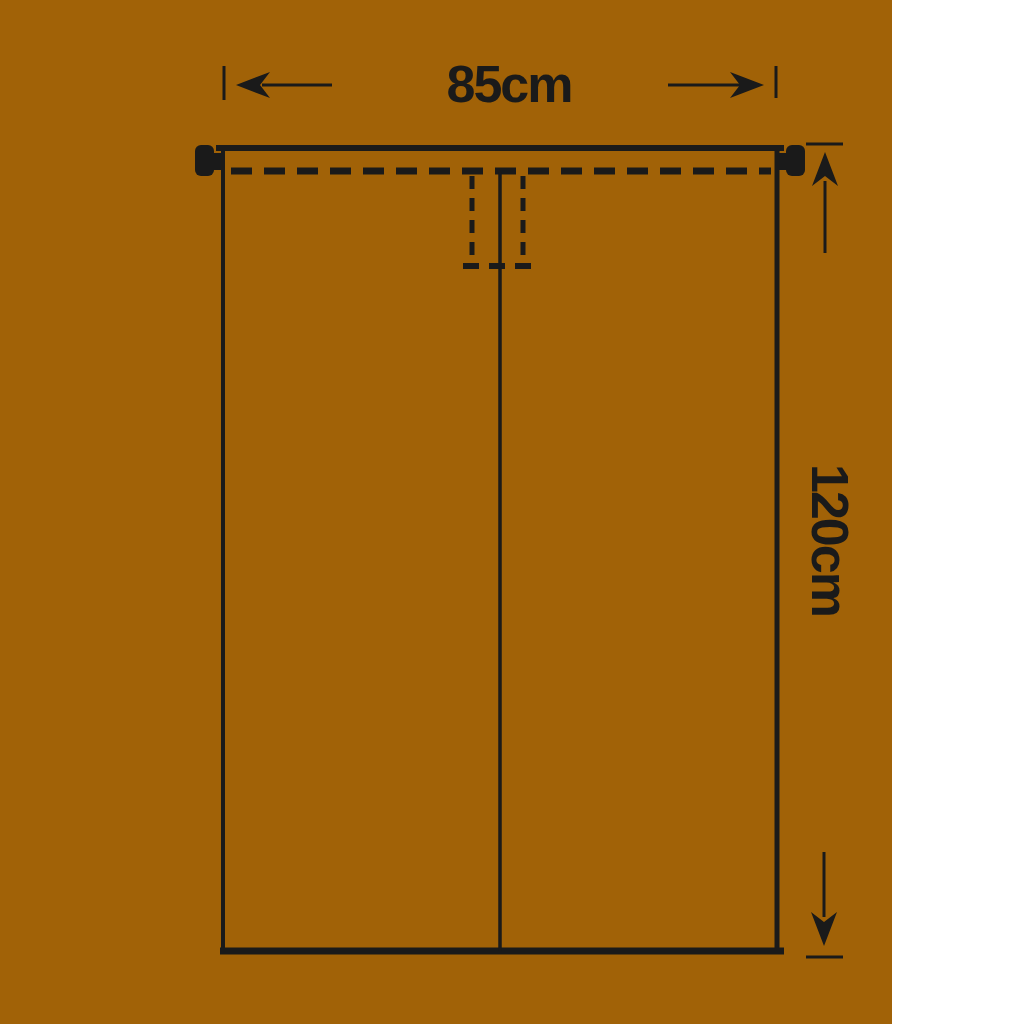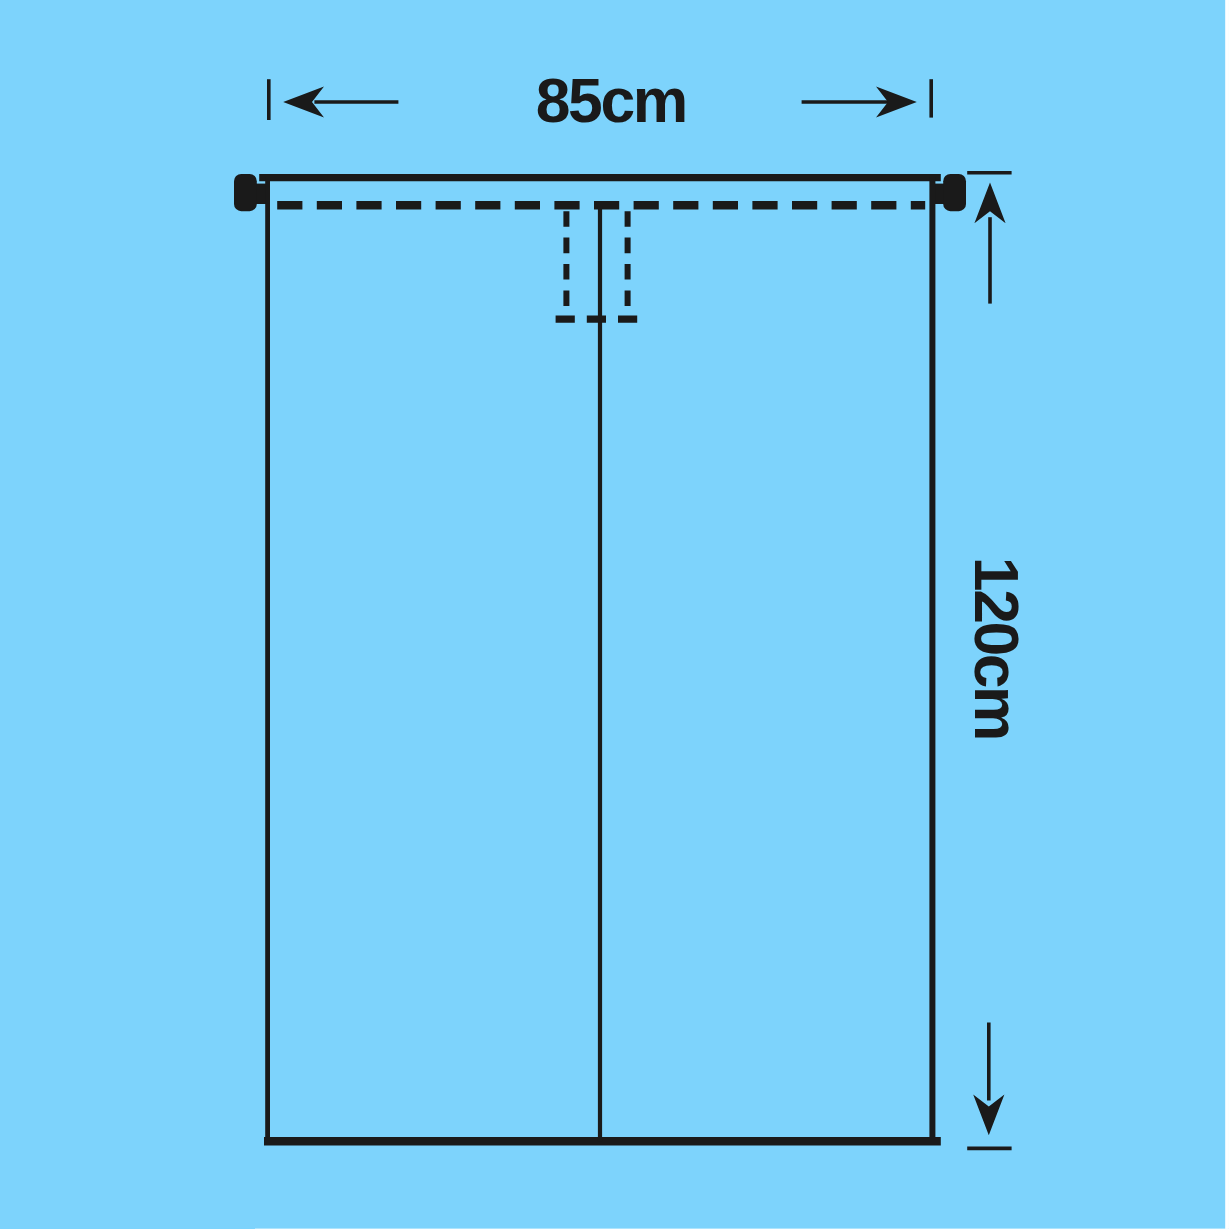--- a/index.html
+++ b/index.html
@@ -2,23 +2,23 @@
 <html><head>
 <meta charset="utf-8">
 <style>
   html, body {
     margin: 0;
     padding: 0;
     background: #ffffff;
   }
   .canvas {
     position: relative;
-    width: 1021px;
+    width: 892px;
     height: 1024px;
-    background: #7dd3fc;
+    background: #a16207;
     overflow: hidden;
   }
   svg { display: block; }
   .stroke {
     stroke: #1a1a1a;
     fill: none;
     stroke-linecap: butt;
   }
   .fillshape {
     fill: #1a1a1a;

